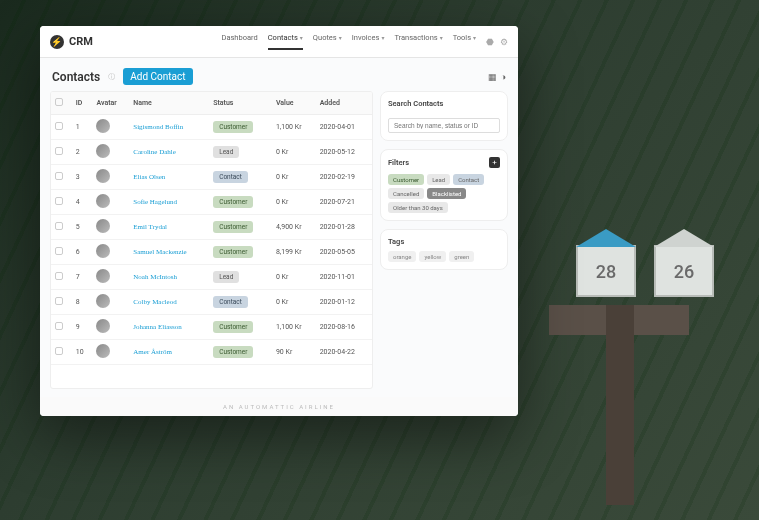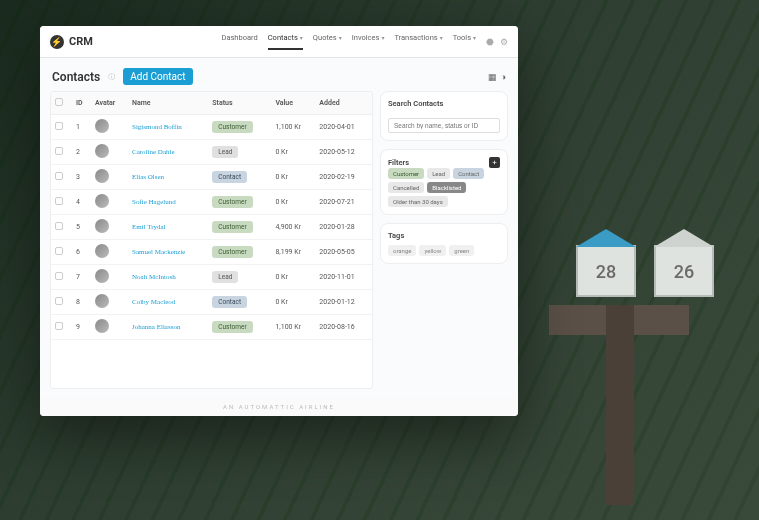--- a/index.html
+++ b/index.html
@@ -213,21 +213,21 @@
 }
 .panel-title { font-size: 7.5px; font-weight: 600; color: #444; margin-bottom: 5px; }
 .search-inp {
   width: 100%;
   border: 1px solid #ddd;
   border-radius: 2px;
   padding: 3px 5px;
   font-size: 6.5px;
   color: #999;
 }
-.filter-hdr { display: flex; justify-content: space-between; align-items: center; }
+.filter-hdr { display: flex; justify-content: space-between; align-items: center; margin-bottom: 6px; }
 .filter-add {
   width: 11px;
   height: 11px;
   background: #333;
   color: #fff;
   font-size: 8px;
   display: flex;
   align-items: center;
   justify-content: center;
   border-radius: 2px;
@@ -400,20 +400,29 @@
             </tr>
             <tr>
               <td><span class="chk"></span></td>
               <td>9</td>
               <td><span class="avatar"></span></td>
               <td><span class="name-link">Johanna Eliasson</span></td>
               <td><span class="status-pill customer">Customer</span></td>
               <td>1,100 Kr</td>
               <td>2020-08-16</td>
             </tr>
+            <tr>
+              <td><span class="chk"></span></td>
+              <td>10</td>
+              <td><span class="avatar"></span></td>
+              <td><span class="name-link">Amer Åström</span></td>
+              <td><span class="status-pill customer">Customer</span></td>
+              <td>90 Kr</td>
+              <td>2020-04-22</td>
+            </tr>
           </tbody>
       </table>
     </div>
 
     <div class="side">
       <div class="panel">
         <div class="panel-title">Search Contacts</div>
         <input class="search-inp" placeholder="Search by name, status or ID" style="">
       </div>
 

